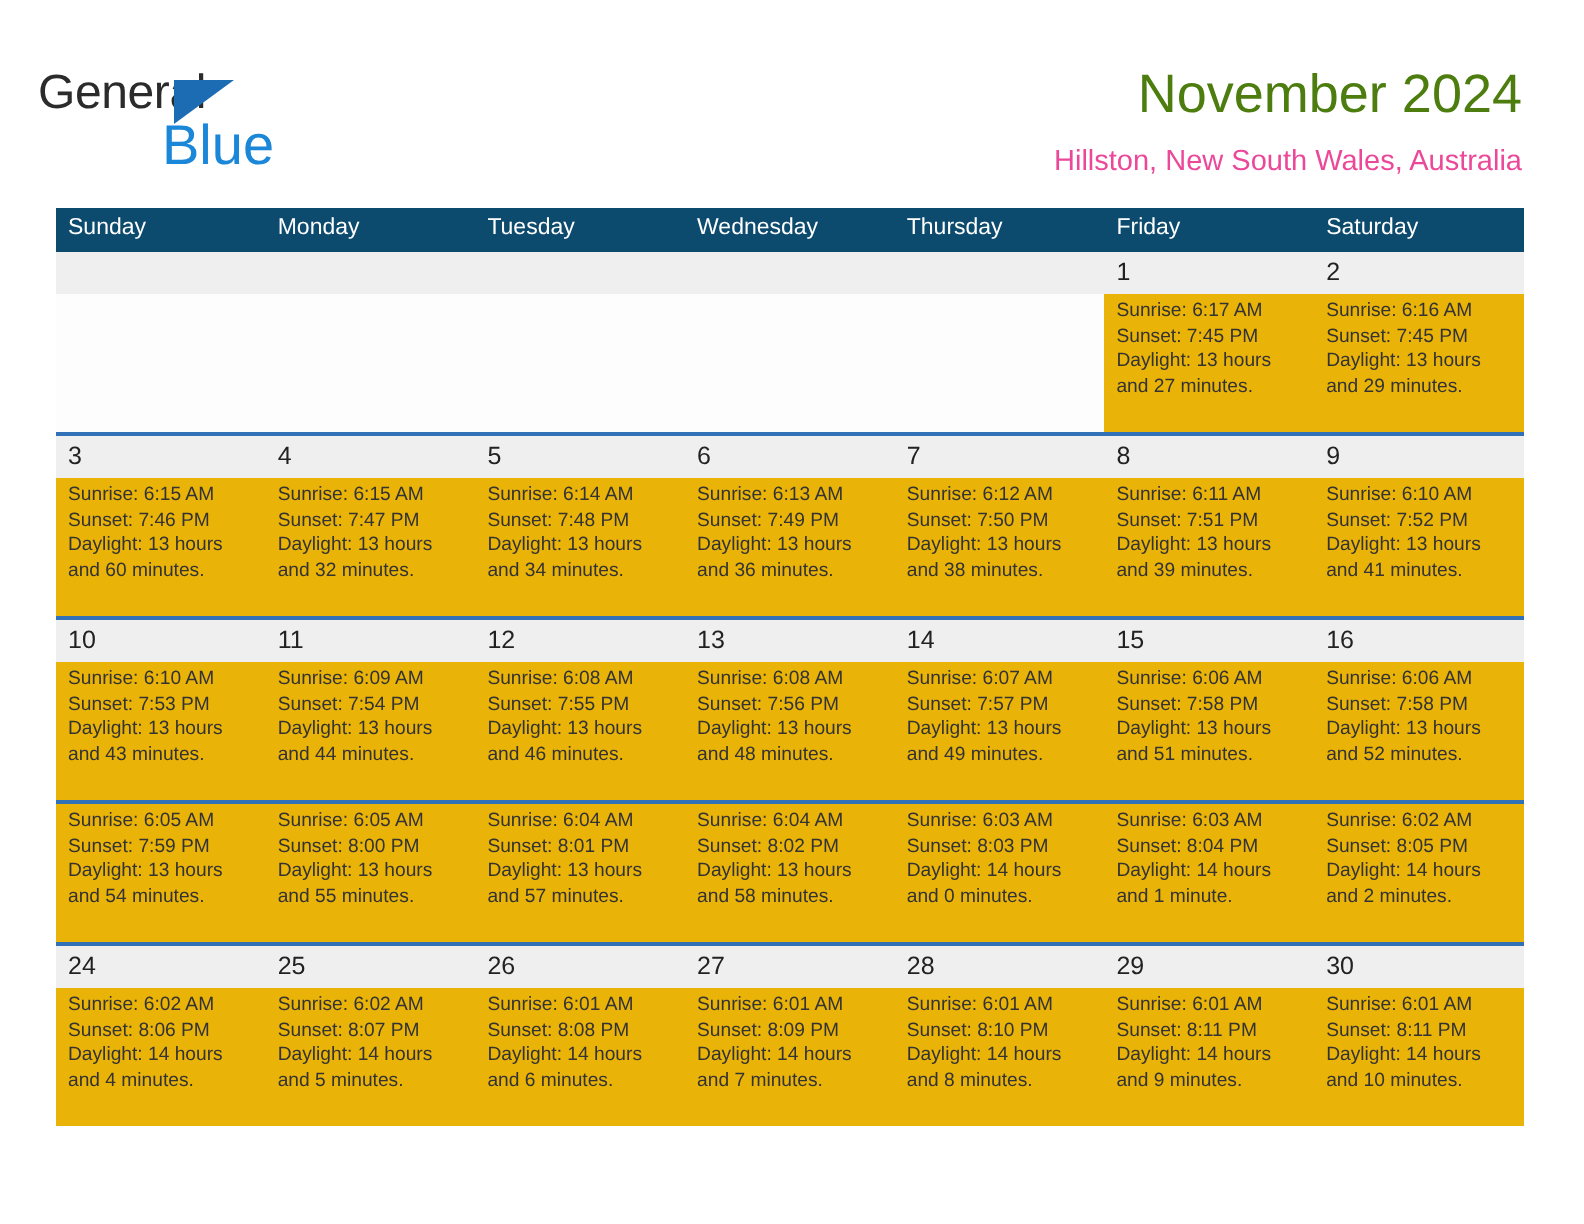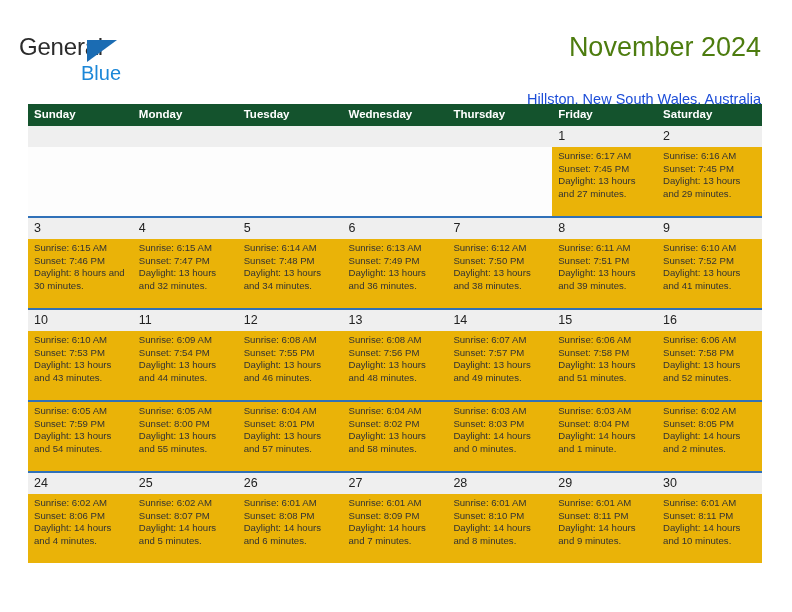--- a/index.html
+++ b/index.html
@@ -51,62 +51,62 @@
     top: 7px;
     width: 0;
     height: 0;
     border-left: 30px solid #1b6cb3;
     border-bottom: 22px solid transparent;
   }
   .brand-blue {
     position: absolute;
     left: 62px;
     top: 26px;
-    font-size: 20px;
+    font-size: 28px;
     color: #1b87d8;
     line-height: 28px;
     white-space: nowrap;
   }
   .title-block {
     position: absolute;
     right: 31px;
     top: 30px;
     text-align: right;
   }
   .cal-title {
     font-size: 27px;
     font-weight: normal;
     color: #4d7c0f;
     line-height: 34px;
     white-space: nowrap;
   }
   .cal-subtitle {
-    margin-top: 26px;
+    margin-top: 8px;
     font-size: 14.5px;
-    color: #1d4ed8;
+    color: #ec4899;
     line-height: 18px;
     white-space: nowrap;
   }
 
   
   .calendar {
     position: absolute;
     left: 28px;
     top: 104px;
     width: 734px;
     border-collapse: collapse;
     table-layout: fixed;
   }
   .calendar col { width: 104.857px; }
 
   .calendar thead th {
-    background: #14532d;
+    background: #0c4a6e;
     color: #ffffff;
     font-size: 11.5px;
-    font-weight: bold;
+    font-weight: normal;
     text-align: left;
     padding: 4px 0 5px 6px;
     height: 13px;
     line-height: 13px;
     border: none;
   }
 
   .week-sep td {
     height: 2px;
     padding: 0;
@@ -219,21 +219,21 @@
           <td>5</td>
           <td>6</td>
           <td>7</td>
           <td>8</td>
           <td>9</td>
         </tr>
         <tr class="info-row">
           <td>
             <div class="info-line">Sunrise: 6:15 AM</div>
             <div class="info-line">Sunset: 7:46 PM</div>
-            <div class="info-line wrap">Daylight: 8 hours and 30 minutes.</div>
+            <div class="info-line wrap">Daylight: 13 hours and 60 minutes.</div>
           </td>
           <td>
             <div class="info-line">Sunrise: 6:15 AM</div>
             <div class="info-line">Sunset: 7:47 PM</div>
             <div class="info-line wrap">Daylight: 13 hours and 32 minutes.</div>
           </td>
           <td>
             <div class="info-line">Sunrise: 6:14 AM</div>
             <div class="info-line">Sunset: 7:48 PM</div>
             <div class="info-line wrap">Daylight: 13 hours and 34 minutes.</div>

